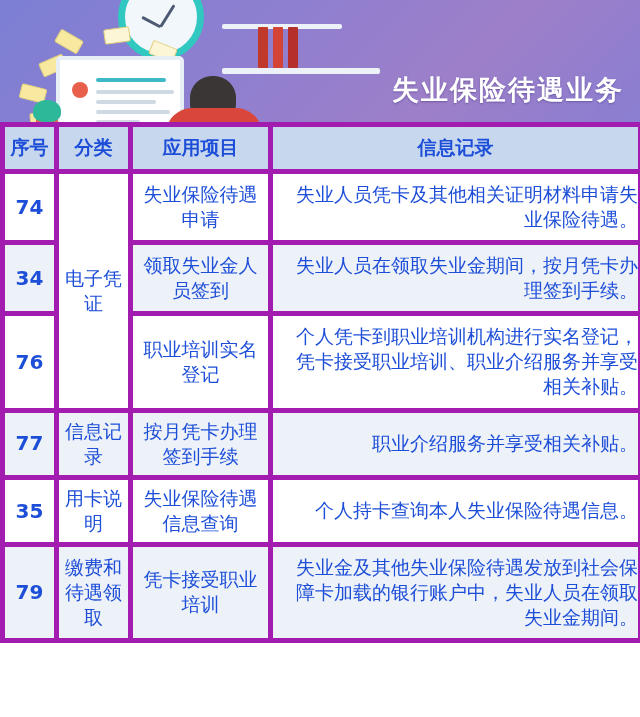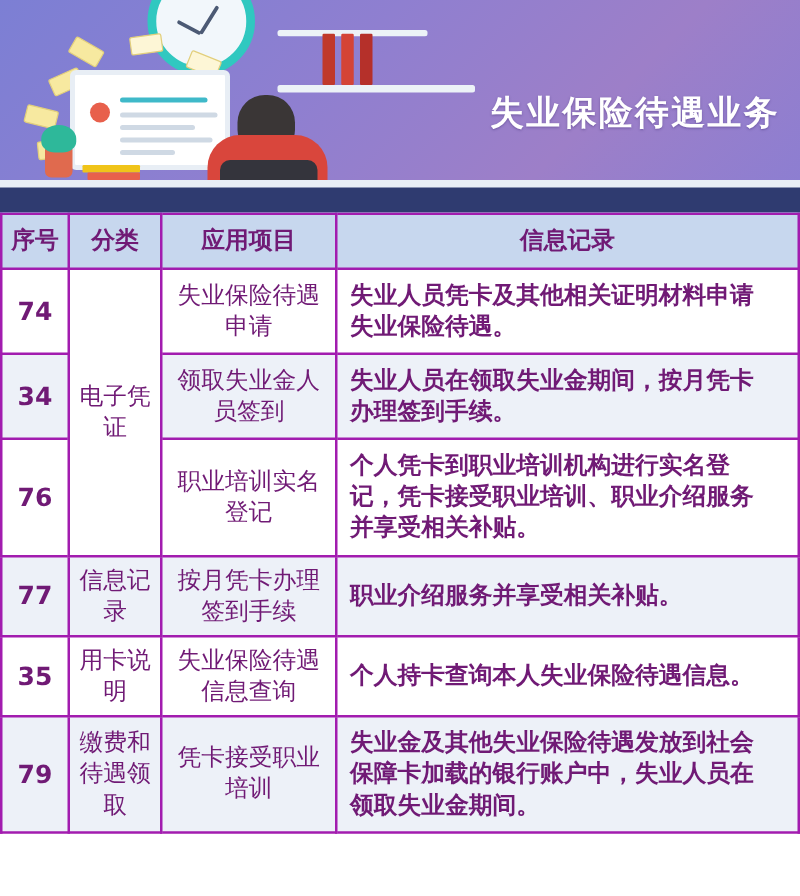--- a/index.html
+++ b/index.html
@@ -17,21 +17,21 @@
     position: relative;
     width: 640px;
     height: 717px;
     background: #ffffff;
   }
 
   
   .banner {
     position: relative;
     width: 640px;
-    height: 170px;
+    height: 122px;
     background: linear-gradient(135deg, #7c7fd4 0%, #8f7fd0 40%, #9d7fc8 70%, #8b7ed2 100%);
     overflow: hidden;
   }
   .banner-title {
     position: absolute;
     right: 16px;
     top: 72px;
     color: #ffffff;
     font-size: 27px;
     font-weight: bold;
@@ -238,44 +238,43 @@
   .b6 { left: 30px; top: 112px; transform: rotate(-6deg); }
 
   
   table {
     border-collapse: collapse;
     width: 640px;
     table-layout: fixed;
     font-family: "DejaVu Sans", "Liberation Sans", sans-serif;
   }
   th, td {
-    border: 2px solid #a21caf;
+    border: 5px solid #a21caf;
     text-align: center;
     vertical-align: middle;
     padding: 6px 5px;
     font-size: 19px;
     line-height: 1.32;
-    color: #701a75;
+    color: #1d4ed8;
   }
   thead th {
     background: #c7d7ee;
     font-weight: bold;
     font-size: 19px;
     height: 34px;
     padding: 4px 4px;
   }
   .col-no   { width: 54px; }
   .col-cat  { width: 74px; }
   .col-item { width: 140px; }
   .col-desc { width: 370px; }
 
   tbody td.desc {
-    text-align: left;
-    padding: 8px 24px 8px 10px;
-    font-weight: bold;
+    text-align: right;
+    padding: 8px 0 8px 10px;
   }
   tbody tr.shade td {
     background: #edf1f8;
   }
   tbody tr.plain td {
     background: #ffffff;
   }
   td.no { font-size: 20px; font-weight: bold; }
 </style>
 </head>

